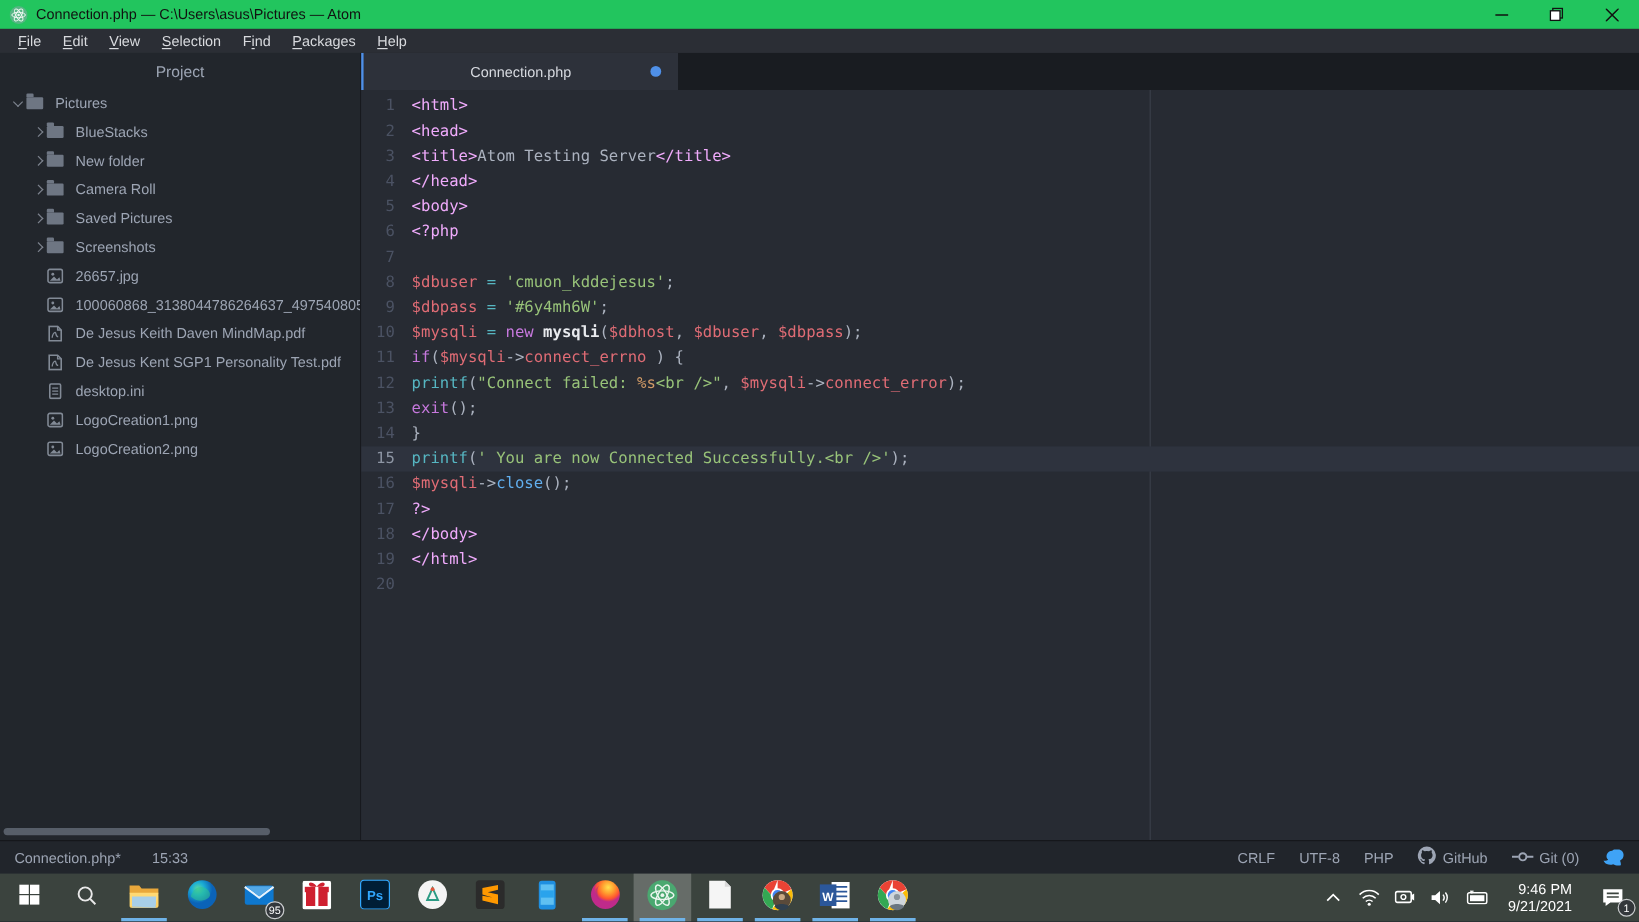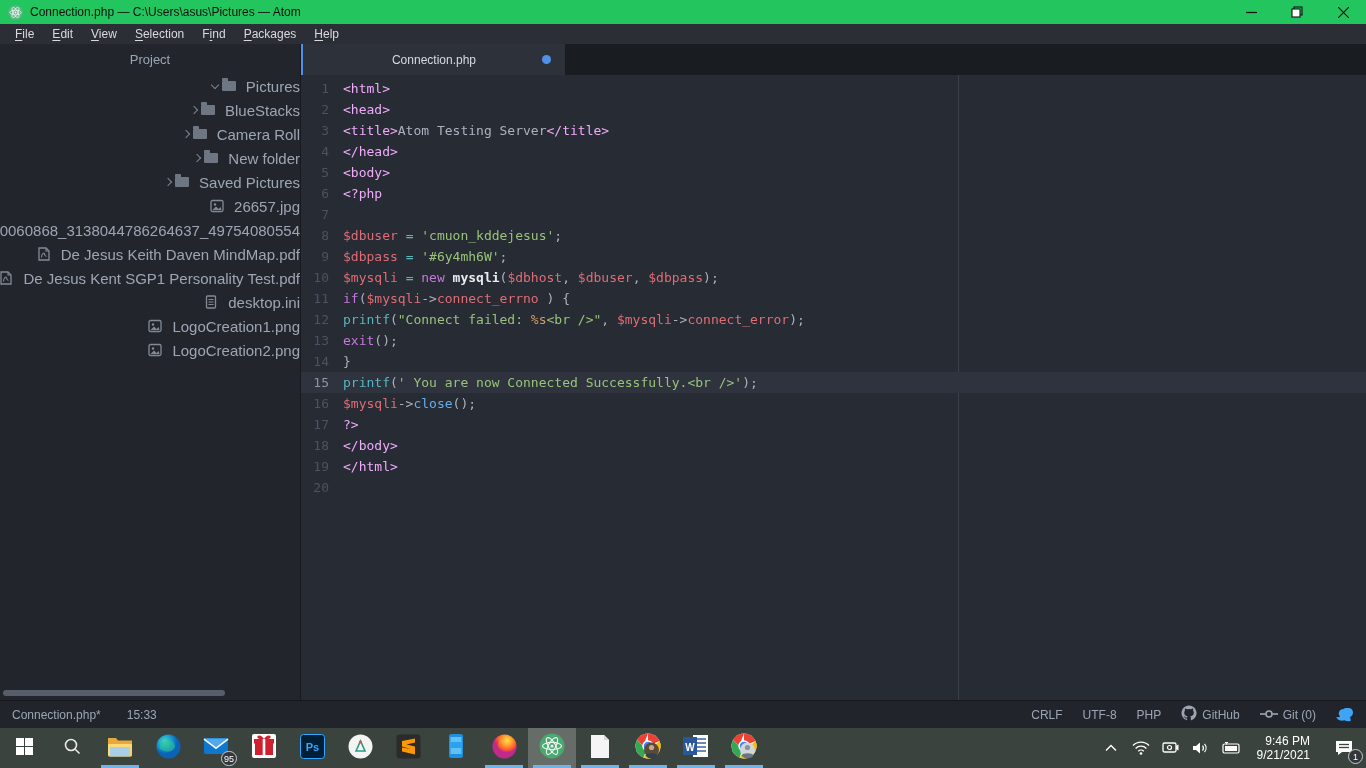--- a/index.html
+++ b/index.html
@@ -19,21 +19,21 @@
   .menu-item { color:#d8dade; font-size:12px; padding:0 9px; height:20px; line-height:20px; }
   .menu-item u { text-decoration:underline; text-underline-offset:2px; }
 
   
   .main { position:absolute; top:44px; left:0; width:1094px; height:656px; }
 
   
   .sidebar { position:absolute; left:0; top:0; width:301px; height:656px; background:#22262c; border-right:1px solid #17191e; overflow:hidden; }
   .project-header { height:30px; display:flex; align-items:center; justify-content:center; color:#9da5b4; font-size:13px; }
   .tree { position:relative; }
-  .tree-row { height:24px; display:flex; align-items:center; color:#9da5b4; font-size:15px; white-space:nowrap; overflow:hidden;justify-content:flex-end; }
+  .tree-row { height:24px; display:flex; align-items:center; color:#9da5b4; font-size:12px; white-space:nowrap; overflow:hidden; }
   .tree-row .chev { width:14px; flex:none; display:flex; align-items:center; justify-content:center; }
   .chev i { display:block; width:6px; height:6px; border-right:1.5px solid #7d838e; border-bottom:1.5px solid #7d838e; transform:rotate(-45deg); }
   .chev.down i { transform:rotate(45deg); margin-top:-2px; }
   .tree-row .ficon { width:20px; flex:none; display:flex; align-items:center; justify-content:flex-start; }
   .folder-glyph { width:14px; height:10px; background:#6e7683; border-radius:1px; position:relative; }
   .folder-glyph::before { content:''; position:absolute; top:-3px; left:0; width:6px; height:3px; background:#6e7683; border-radius:1px 1px 0 0; }
   .tree-label { padding-left:4px; }
   .tree-hscroll { position:absolute; left:3px; bottom:4px; width:222px; height:6px; background:#575e69; border-radius:3px; }
 
   
@@ -143,39 +143,48 @@
           </span>
           <span class="tree-label">BlueStacks</span>
         </div>
         <div class="tree-row" style="padding-left: 25px;">
           <span class="chev">
             <i></i>
           </span>
           <span class="ficon">
             <span class="folder-glyph"></span>
           </span>
-          <span class="tree-label">Camera Roll</span>
+          <span class="tree-label">New folder</span>
         </div>
         <div class="tree-row" style="padding-left: 25px;">
           <span class="chev">
             <i></i>
           </span>
           <span class="ficon">
             <span class="folder-glyph"></span>
           </span>
-          <span class="tree-label">New folder</span>
+          <span class="tree-label">Camera Roll</span>
         </div>
         <div class="tree-row" style="padding-left: 25px;">
           <span class="chev">
             <i></i>
           </span>
           <span class="ficon">
             <span class="folder-glyph"></span>
           </span>
           <span class="tree-label">Saved Pictures</span>
+        </div>
+        <div class="tree-row" style="padding-left: 25px;">
+          <span class="chev">
+            <i></i>
+          </span>
+          <span class="ficon">
+            <span class="folder-glyph"></span>
+          </span>
+          <span class="tree-label">Screenshots</span>
         </div>
         <div class="tree-row" style="padding-left: 25px;">
           <span class="chev"></span>
           <span class="ficon">
             <svg width="14" height="14" viewBox="0 0 14 14">
               <rect x="1" y="1.5" width="12" height="11" rx="1.5" fill="none" stroke="#828a96" stroke-width="1.3"></rect>
               <circle cx="5" cy="5.5" r="1.2" fill="#828a96"></circle>
               <path d="M2.5 11 L6 7.5 L8.5 10 L10.5 8 L11.5 11 Z" fill="#828a96"></path>
             </svg>
           </span>

